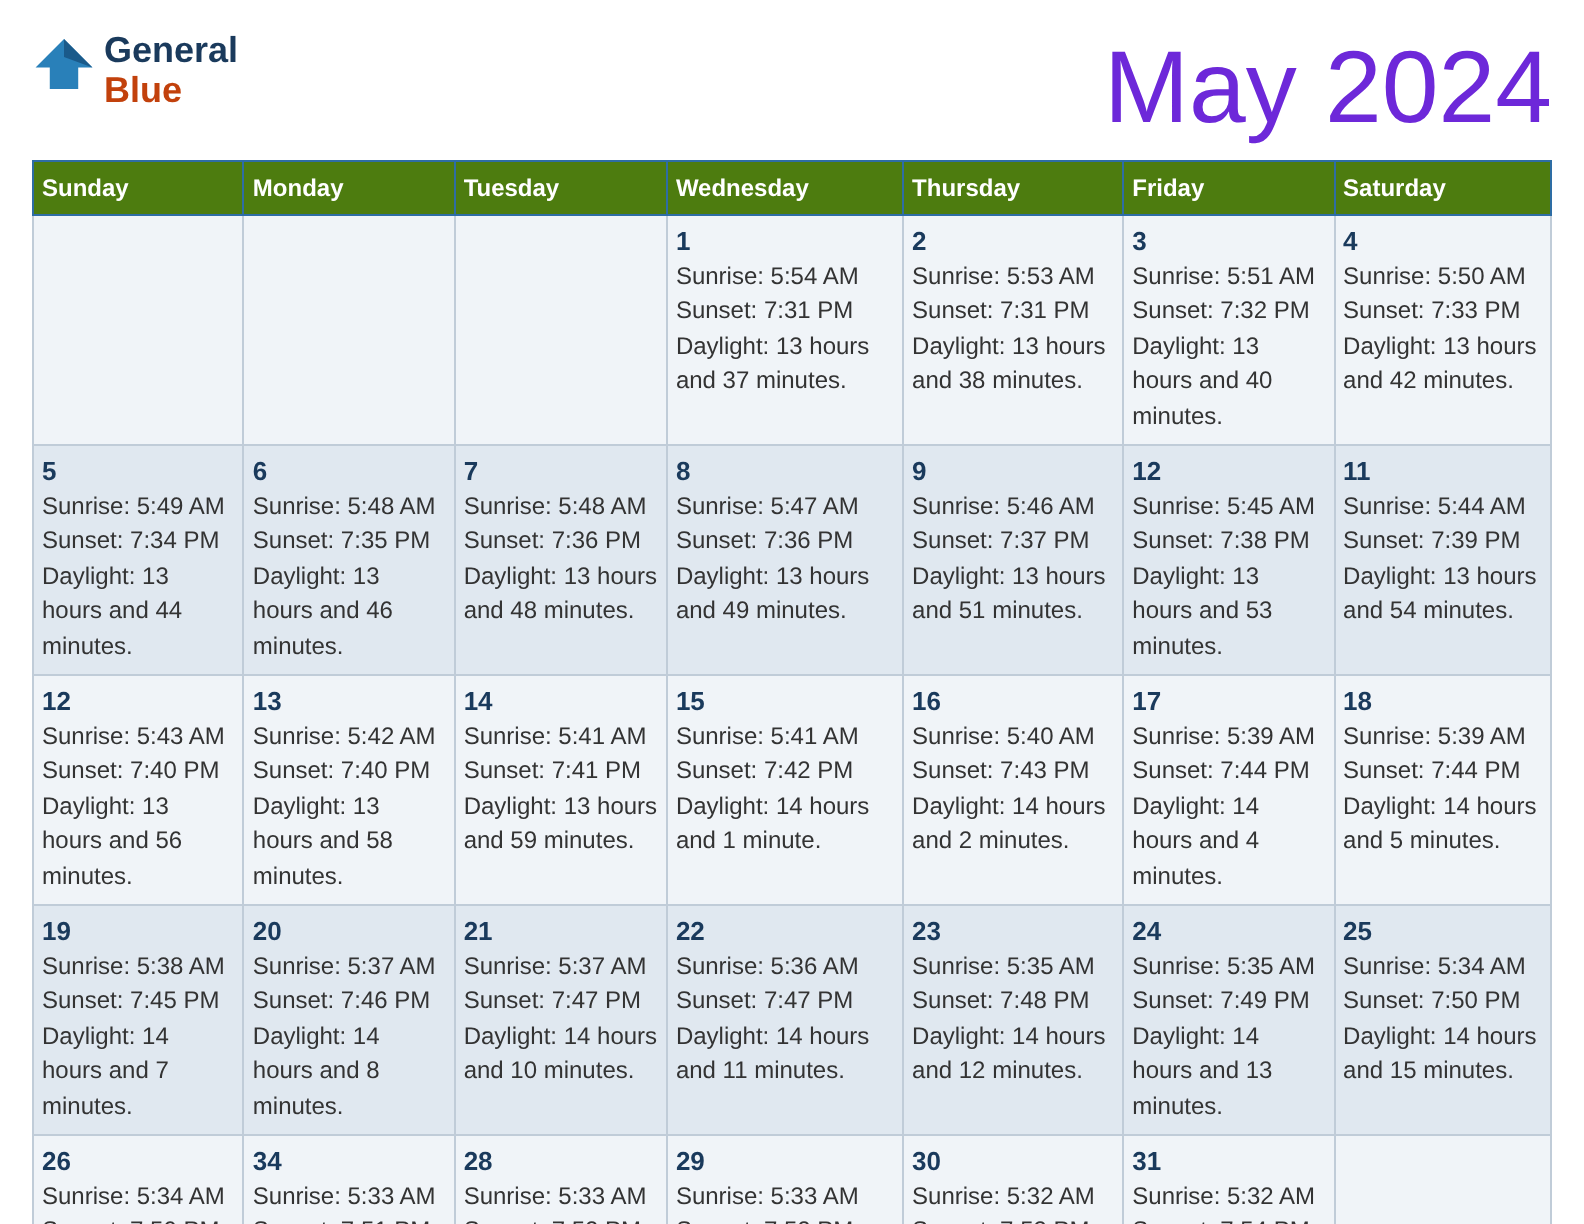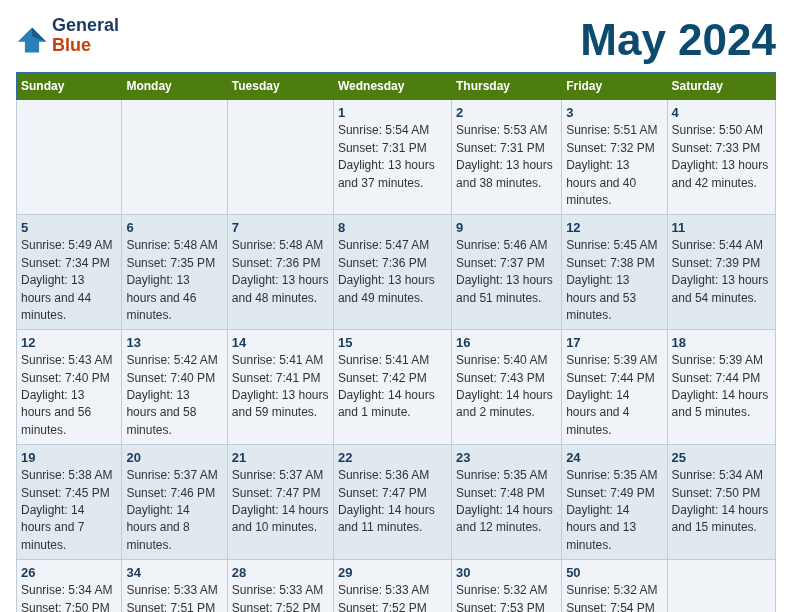--- a/index.html
+++ b/index.html
@@ -11,43 +11,43 @@
       padding: 16px;
     }
     .header-area {
       display: flex;
       justify-content: space-between;
       align-items: flex-start;
       margin-bottom: 8px;
     }
     .logo {
       display: flex;
-      align-items: flex-end;
+      align-items: flex-start;
       gap: 4px;
     }
     .logo-text {
       font-size: 18px;
       font-weight: bold;
       color: #1a3a5c;
       line-height: 1.1;
     }
     .logo-text span {
       color: #c2410c;
     }
     .logo-bird {
       width: 32px;
       height: 32px;
     }
     .title-area {
       text-align: right;
     }
     .main-title {
-      font-size: 44px;
-      font-weight: bold;
-      color: #0c4a6e;
+      font-size: 51px;
+      font-weight: normal;
+      color: #6d28d9;
       line-height: 1.1;
     }
     .subtitle {
       font-size: 16px;
       color: #333;
       font-weight: normal;
     }
     table {
       width: 100%;
       border-collapse: collapse;
@@ -254,19 +254,19 @@
         </td>
         <td>
           <span class="day-number">29</span>
           <div class="day-info">Sunrise: 5:33 AM<br>Sunset: 7:52 PM<br>Daylight: 14 hours and 19 minutes.</div>
         </td>
         <td>
           <span class="day-number">30</span>
           <div class="day-info">Sunrise: 5:32 AM<br>Sunset: 7:53 PM<br>Daylight: 14 hours and 20 minutes.</div>
         </td>
         <td>
-          <span class="day-number">50</span>
+          <span class="day-number">31</span>
           <div class="day-info">Sunrise: 5:32 AM<br>Sunset: 7:54 PM<br>Daylight: 14 hours and 21 minutes.</div>
         </td>
         <td class="empty-cell"></td>
       </tr>
     </tbody>
 </table>
 
 </body></html>

